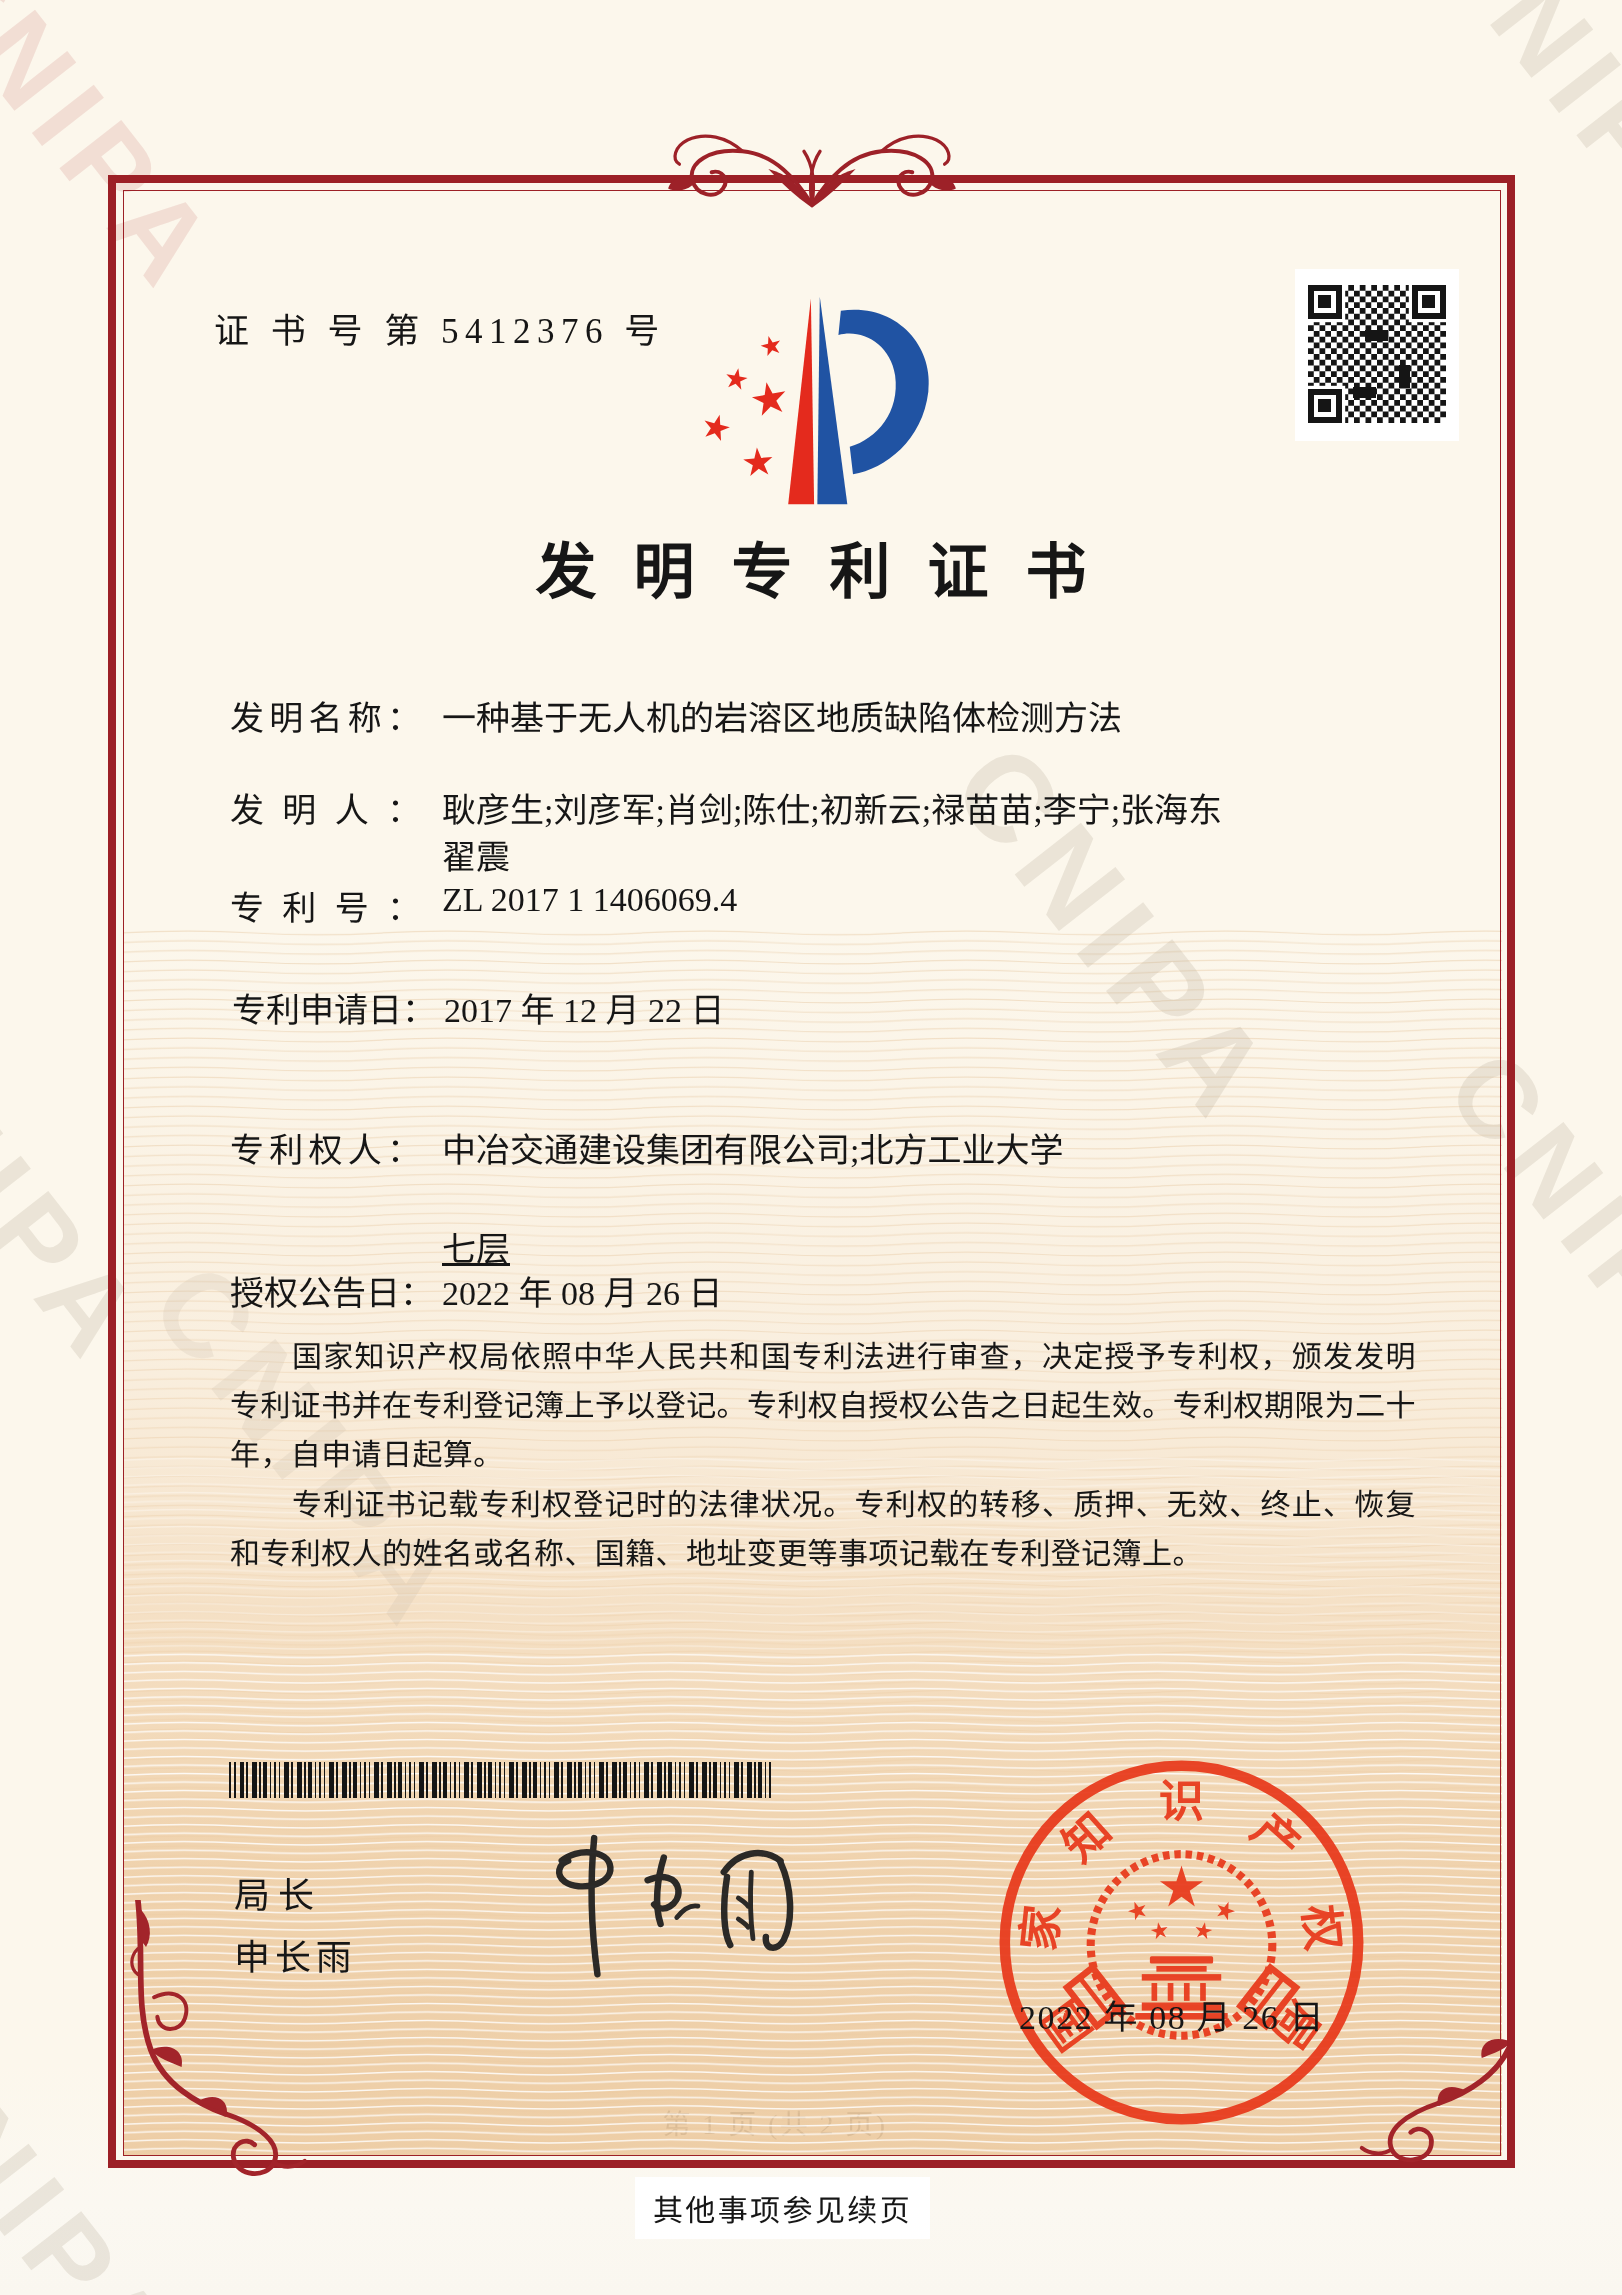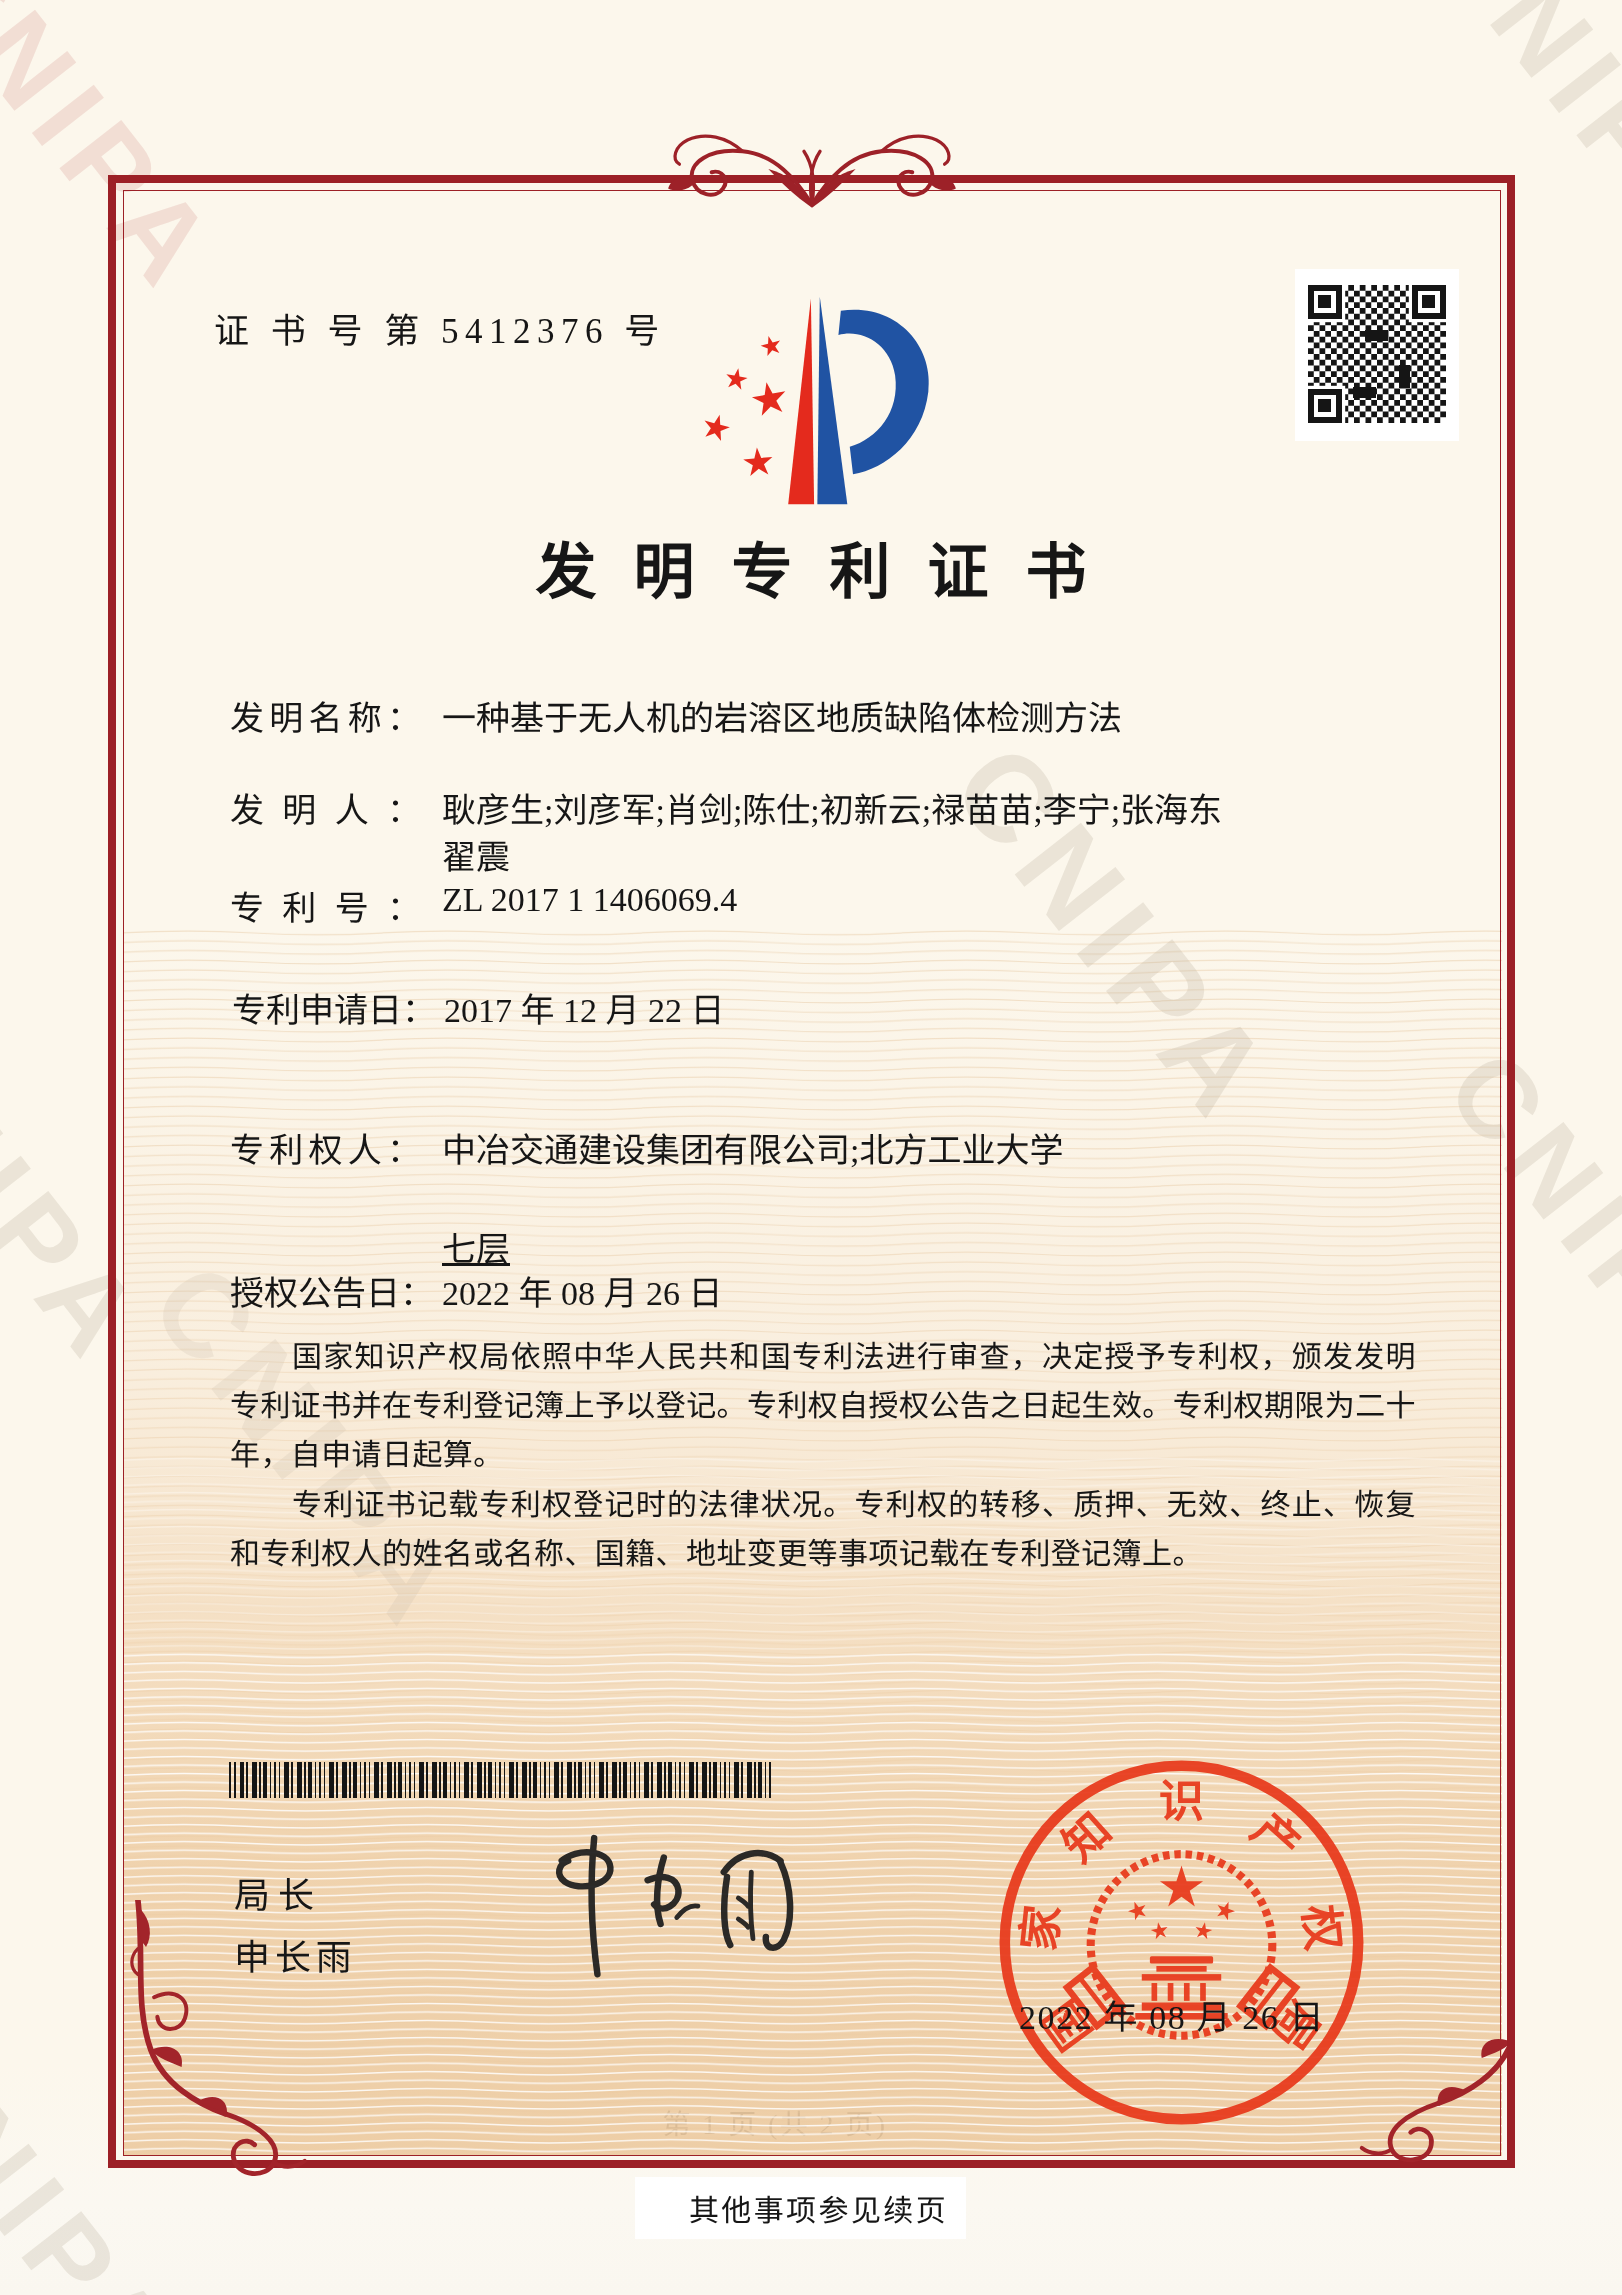--- a/index.html
+++ b/index.html
@@ -37,21 +37,21 @@
       background:repeating-linear-gradient(90deg,
         #151515 0 2.4px,transparent 2.4px 4.9px,#151515 4.9px 6.5px,transparent 6.5px 10.5px,
         #151515 10.5px 15.4px,transparent 15.4px 17px,#151515 17px 18.7px,transparent 18.7px 23px,
         #151515 23px 28px,transparent 28px 30px,#151515 30px 32px,transparent 32px 34px,
         #151515 34px 38px,transparent 38px 41px,#151515 41px 42px,transparent 42px 45px);}
   .official{position:absolute;font-size:36px;letter-spacing:8px;white-space:nowrap;}
   .seal-date{position:absolute;left:1019px;top:1990px;font-size:34px;letter-spacing:1.6px;z-index:7;}
   .page-info{position:absolute;left:775px;top:2102px;transform:translateX(-50%);
              font-size:28px;letter-spacing:2.4px;white-space:nowrap;}
   .cont-box{position:absolute;left:635px;top:2177px;width:295px;height:62px;background:#ffffff;
-            display:flex;align-items:center;justify-content:center;padding-left:36px;}
+            display:flex;align-items:center;justify-content:center;}
   .cont-note{font-size:30px;letter-spacing:2.4px;white-space:nowrap;}
 </style>
 </head>
 <body>
 
 <div class="page">
 
   <div class="wm" style="left:897px;top:864px;font-size:122px;">CNIPA</div>
   <div class="wm" style="left:1379px;top:16px;font-size:114px;">CNIPA</div>
   <div class="wm" style="left:-138px;top:49px;font-size:114px;color:rgba(228,186,178,.40);">CNIPA</div>

